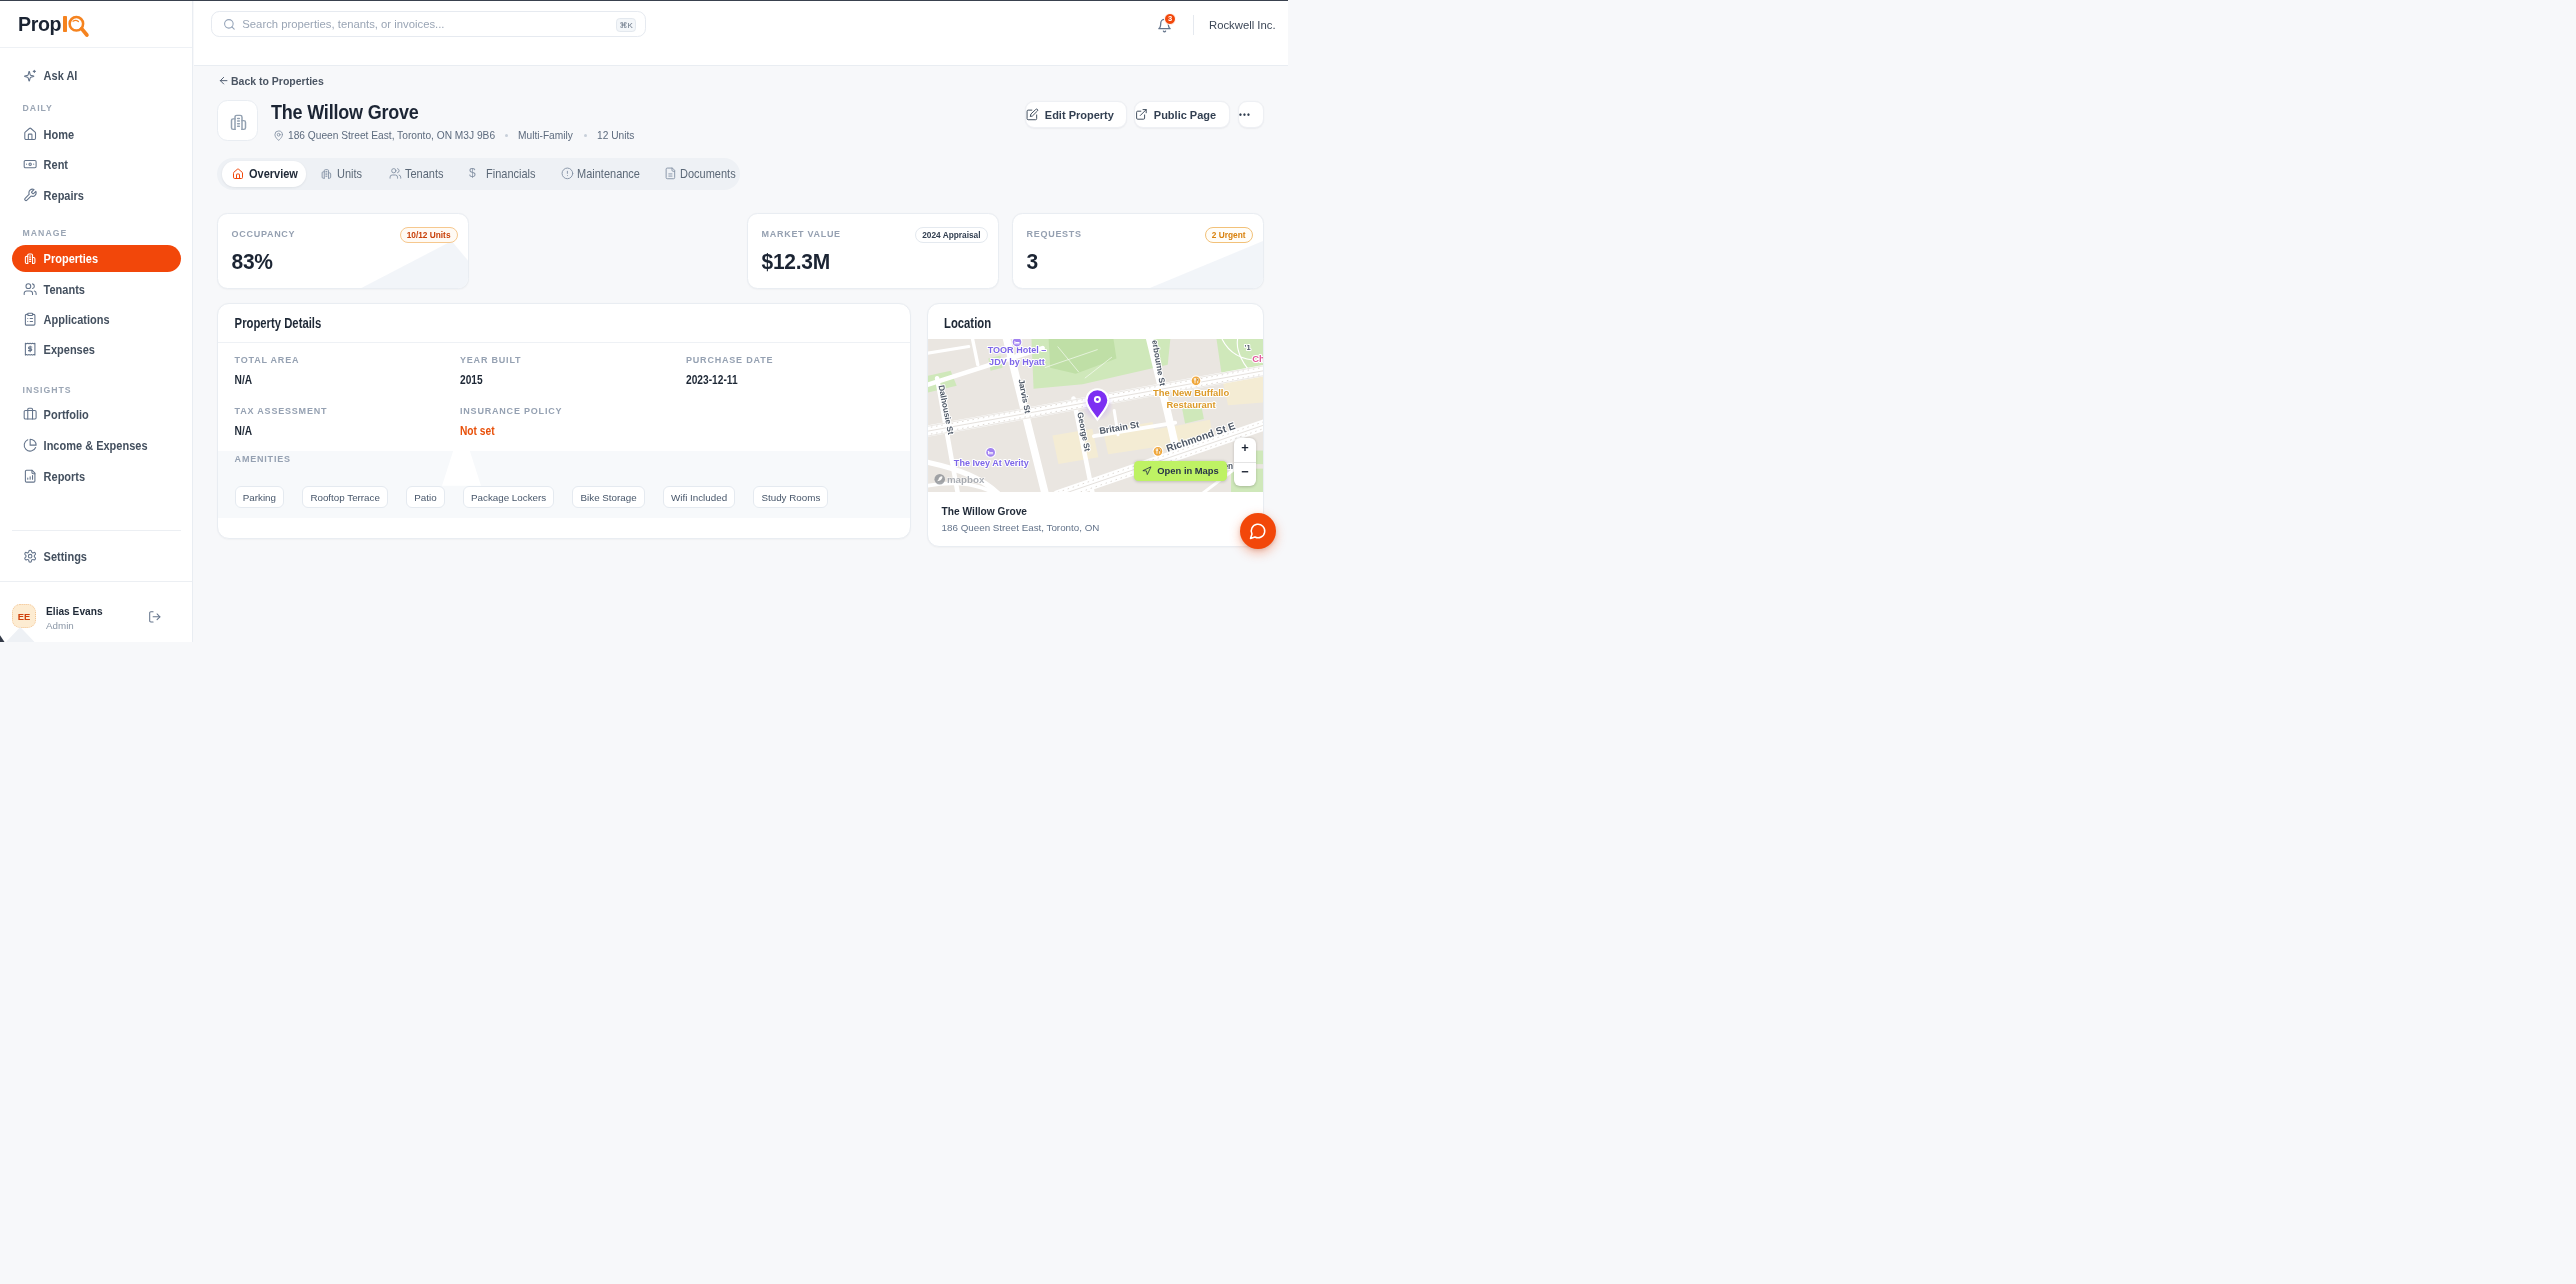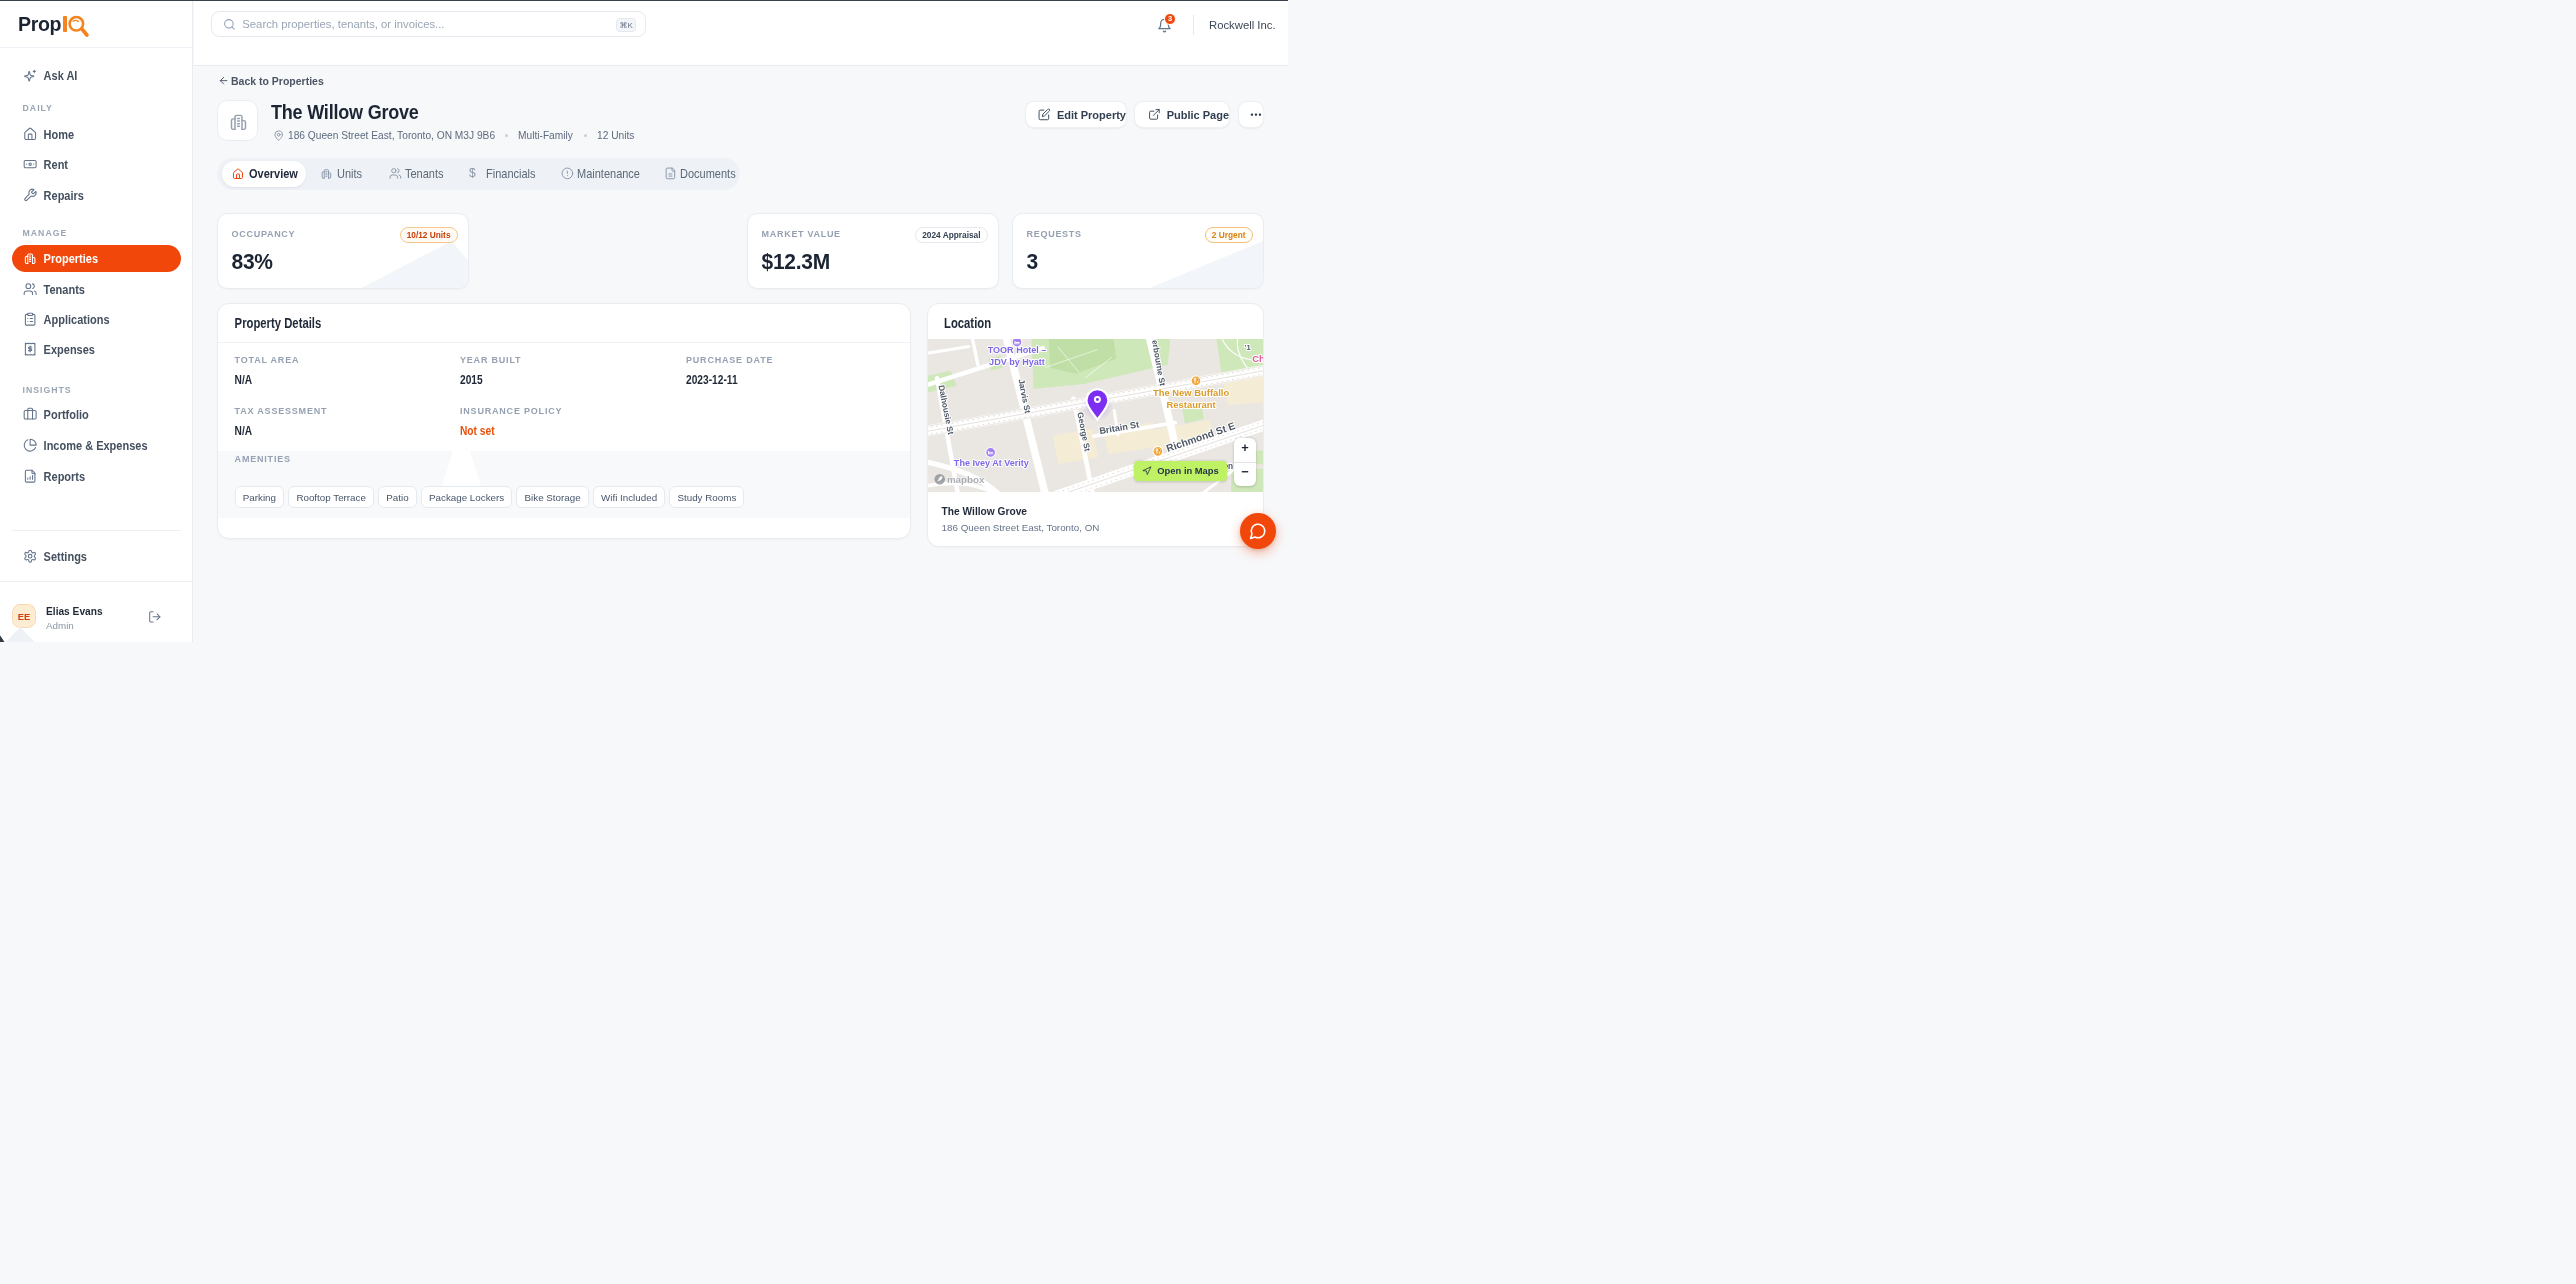--- a/index.html
+++ b/index.html
@@ -13,21 +13,21 @@
 #side .logoRow{position:absolute;top:0;left:0;width:192px;height:47px;border-bottom:0.8px solid #eef1f5}
 .navI{position:absolute;left:12px;width:169px;height:27px;border-radius:13.6px;display:flex;align-items:center;padding-left:10.5px;gap:6.8px;font-size:11px;font-weight:700;color:#44505f}
 .navI svg{color:#64748b}
 .navI span{transform:scaleY(1.1);transform-origin:left center}
 .navI.act{background:#f2470a;color:#fff}
 .navI.act svg{color:#fff}
 .secL{position:absolute;left:22.6px;font-size:8.7px;font-weight:700;letter-spacing:1px;color:#9aa5b4}
 
 #hdr{position:absolute;left:194px;top:1.1px;width:1094px;height:65px;background:#fff;border-bottom:0.8px solid #e9edf2;z-index:20}
 
-.btn{position:absolute;height:27px;background:#fff;border:0.8px solid #eef0f4;border-radius:9px;display:flex;align-items:center;justify-content:flex-end;gap:6px;font-size:11px;font-weight:600;color:#323f51;box-shadow:0 0.8px 1.5px rgba(15,23,42,.05)}
+.btn{position:absolute;height:27px;background:#fff;border:0.8px solid #eef0f4;border-radius:9px;display:flex;align-items:center;justify-content:flex-start;gap:6px;font-size:11px;font-weight:600;color:#323f51;box-shadow:0 0.8px 1.5px rgba(15,23,42,.05)}
 
 .tabT{font-size:11px;font-weight:500;color:#5b6877;transform:scaleY(1.1);transform-origin:left center}
 
 .card{position:absolute;background:#fff;border:0.8px solid #e9edf2;border-radius:10.5px;box-shadow:0 0.8px 1.5px rgba(15,23,42,.03)}
 .statL{position:absolute;left:13.6px;top:15px;font-size:9px;font-weight:700;letter-spacing:0.7px;color:#95a0b1}
 .statV{position:absolute;left:13.6px;top:35px;font-size:21px;font-weight:800;color:#1b2433;letter-spacing:-0.3px;transform:scaleY(1.07);transform-origin:left top}
 .badge{position:absolute;top:12.8px;right:10.5px;height:16.6px;border-radius:8.3px;display:flex;align-items:center;padding:0 6px;font-size:8.3px;font-weight:700;background:#fff}
 .dlab{position:absolute;font-size:9px;font-weight:700;letter-spacing:0.8px;color:#95a1b2}
 .dval{position:absolute;font-size:10.2px;font-weight:700;color:#1e2836;transform:scaleY(1.28);transform-origin:left top}
 .chip{height:22px;border:0.8px solid #e5eaf0;border-radius:6px;background:#fff;display:flex;align-items:center;padding:0 7.2px;font-size:9.8px;color:#47566a}
@@ -279,21 +279,21 @@
     <div class="dval" style="left:16.6px;top:68px">N/A</div>
     <div class="dlab" style="left:242px;top:51px">YEAR BUILT</div>
     <div class="dval" style="left:242px;top:68px">2015</div>
     <div class="dlab" style="left:468px;top:51px">PURCHASE DATE</div>
     <div class="dval" style="left:468px;top:68px">2023-12-11</div>
     <div class="dlab" style="left:16.6px;top:102px">TAX ASSESSMENT</div>
     <div class="dval" style="left:16.6px;top:119px">N/A</div>
     <div class="dlab" style="left:242px;top:102px">INSURANCE POLICY</div>
     <div class="dval" style="left:242px;top:119px;color:#e8500a">Not set</div>
     <div class="dlab" style="left:16.6px;top:150px">AMENITIES</div>
-    <div class="abs" style="left:16.6px;top:182px;display:flex;gap:4px">
+    <div class="abs" style="left:16.6px;top:182px;display:flex;gap:18px">
       <div class="chip">Parking</div>
         <div class="chip">Rooftop Terrace</div>
         <div class="chip">Patio</div>
         <div class="chip">Package Lockers</div>
         <div class="chip">Bike Storage</div>
         <div class="chip">Wifi Included</div>
         <div class="chip">Study Rooms</div>
     </div>
   </div>
   <div class="card" style="left:734px;top:255px;width:337px;height:244px;border-radius:12px;overflow:hidden">

